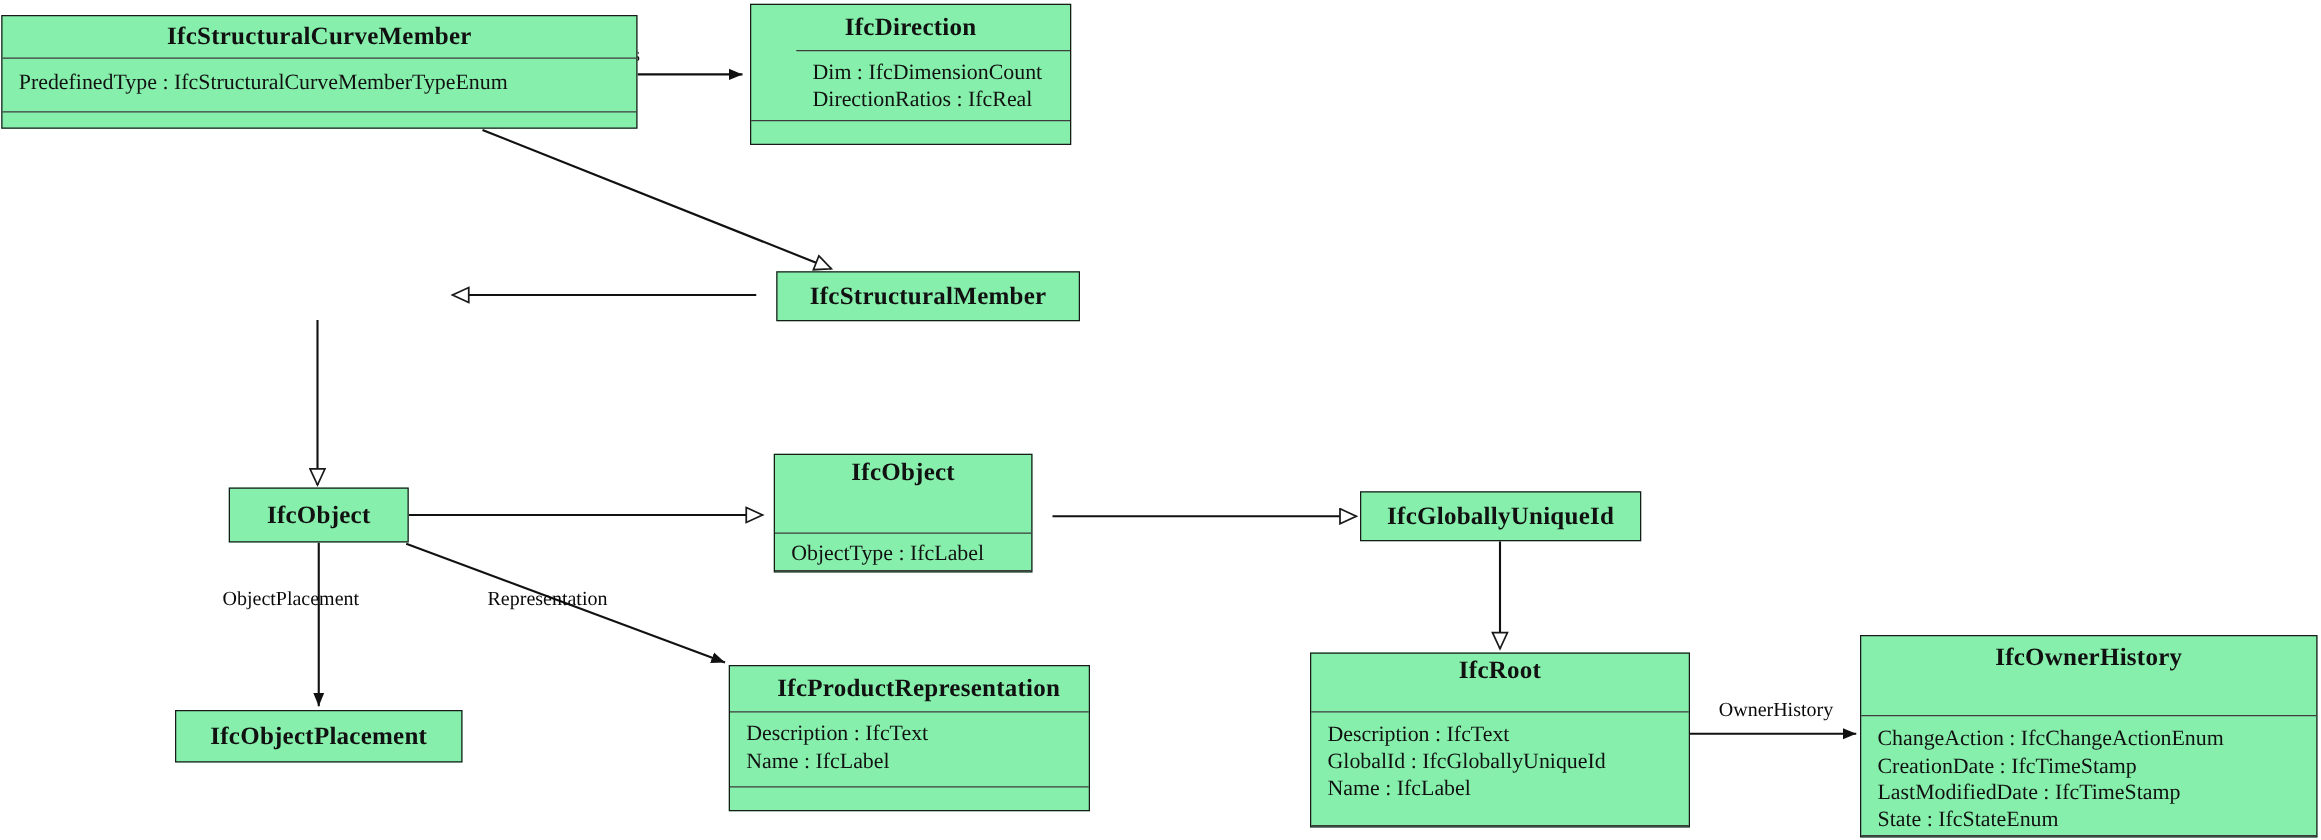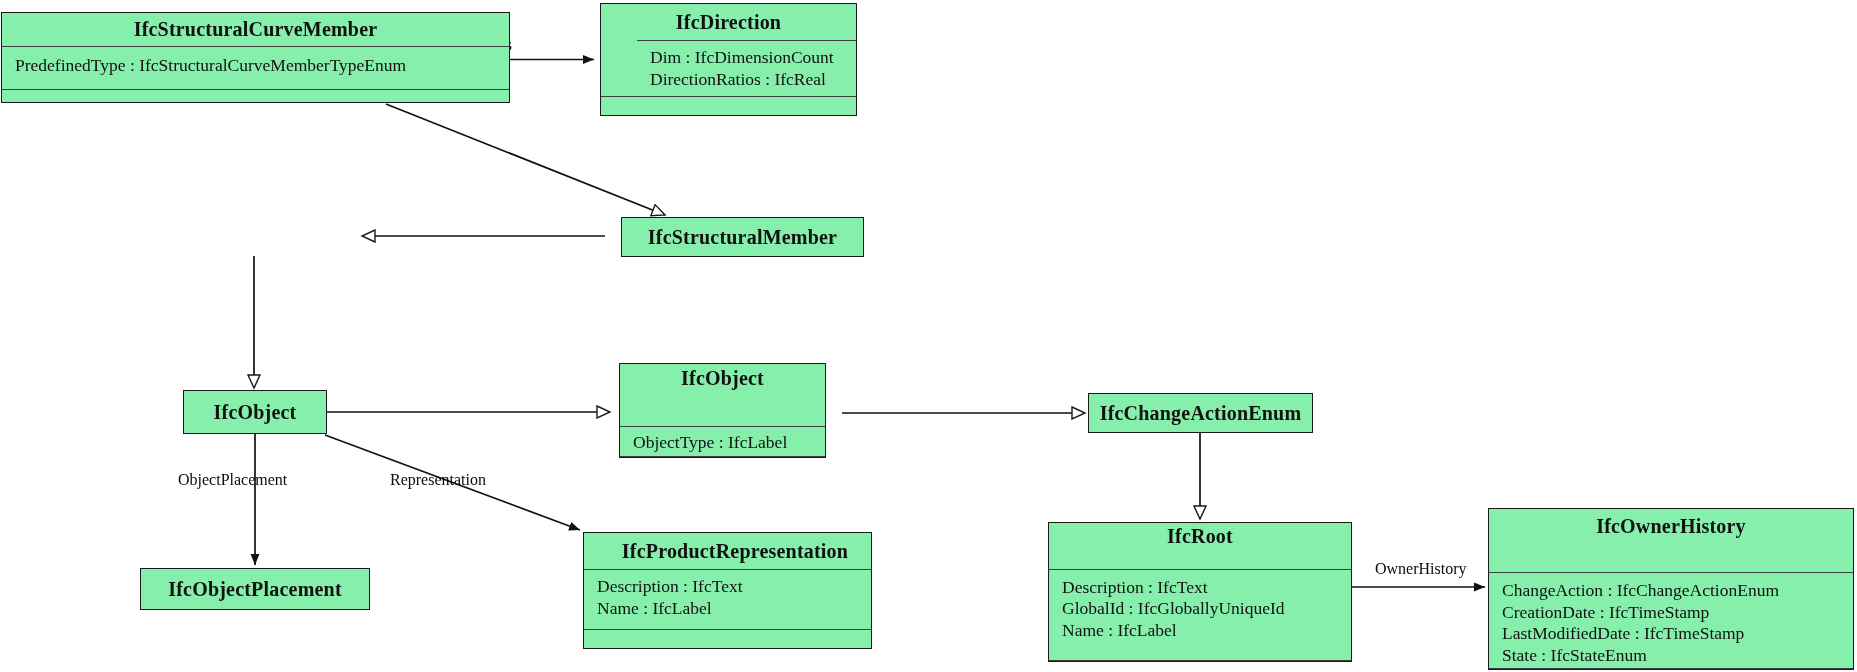--- a/index.html
+++ b/index.html
@@ -121,21 +121,21 @@
 
   <div class="uml-class" id="cls-object">
     <div class="uml-title">IfcObject</div>
     <div class="uml-attrs">
       <div>ObjectType : IfcLabel</div>
     </div>
     <div class="uml-empty"></div>
   </div>
 
   <div class="uml-class single" id="cls-objectdef">
-    <div class="uml-title">IfcChangeActionEnum</div>
+    <div class="uml-title">IfcGloballyUniqueId</div>
   </div>
 
   <div class="uml-class single" id="cls-objectplacement">
     <div class="uml-title">IfcObjectPlacement</div>
   </div>
 
   <div class="uml-class" id="cls-productrep">
     <div class="uml-title">IfcProductRepresentation</div>
     <div class="uml-attrs">
       <div>Description : IfcText</div>

